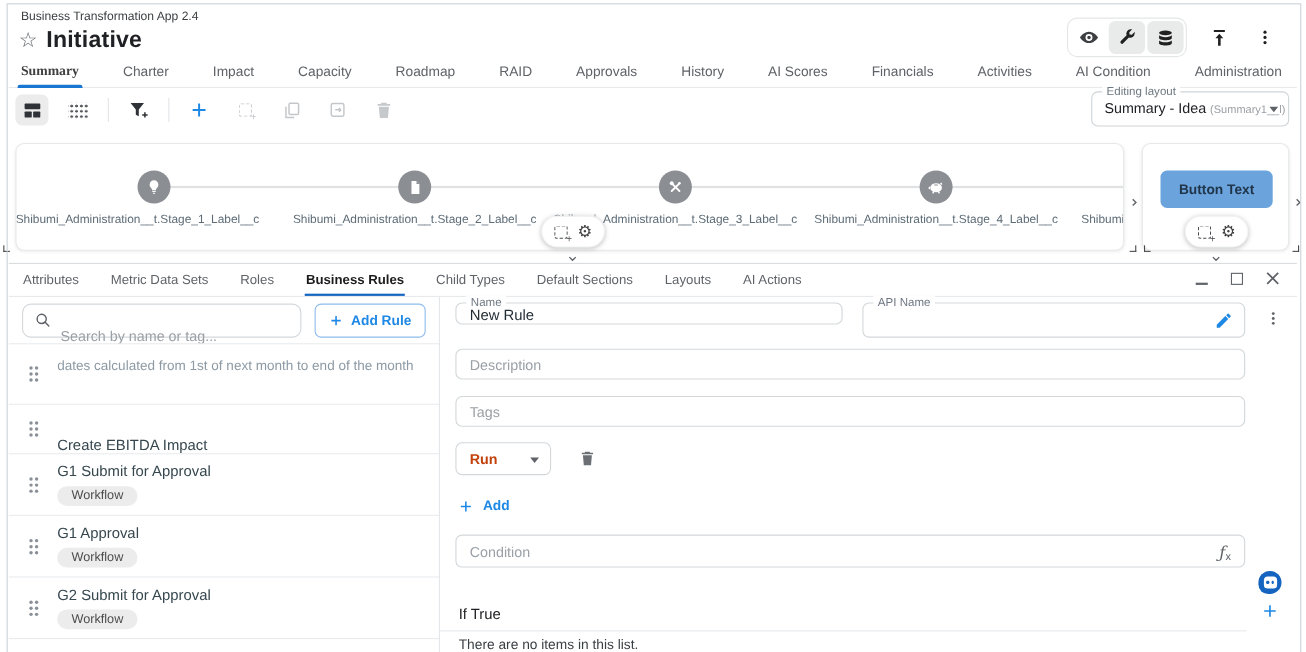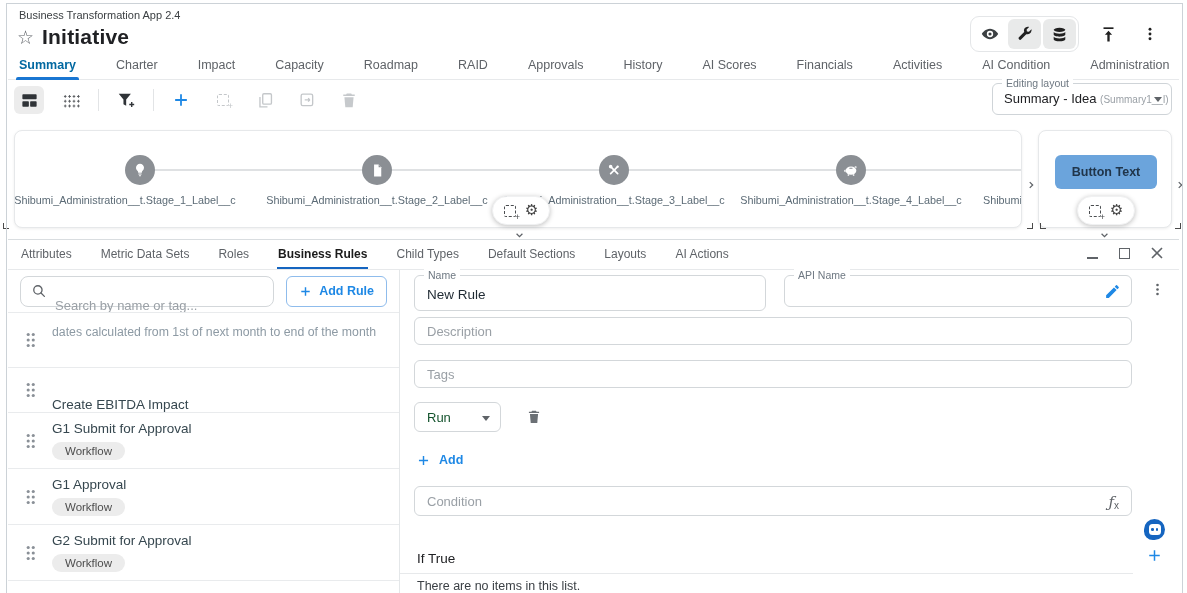--- a/index.html
+++ b/index.html
@@ -16,21 +16,21 @@
   .header-actions { position:absolute; right:24px; top:16px; display:flex; align-items:center; gap:16px; }
   .icon-group { display:flex; align-items:center; border:1px solid #e4e6e8; border-radius:9px; background:#fff; padding:2px; }
   .icon-cell { width:33px; height:30px; display:flex; align-items:center; justify-content:center; border-radius:6px; cursor:pointer; }
   .icon-cell.active { background:#e9eaea; }
   .icon-cell + .icon-cell { margin-left:2px; }
   .hbtn { width:26px; height:26px; display:flex; align-items:center; justify-content:center; cursor:pointer; }
 
   
   .nav { position:absolute; left:8px; right:8px; top:56px; height:24px; border-bottom:1px solid #e7e9eb; display:flex; align-items:flex-end; padding-left:10px; gap:38px; }
   .nav-tab { font-size:12.5px; color:#5f6368; padding:0 1px 7px; cursor:pointer; white-space:nowrap; position:relative; }
-  .nav-tab.active { color:#0369a1; font-weight:700; }
+  .nav-tab.active { color:#404040; font-weight:700;font-family:Liberation Serif, serif; }
   .nav-tab.active::after { content:""; position:absolute; left:-2px; right:-2px; bottom:-1px; height:3px; background:#1976d2; border-radius:2px 2px 0 0; }
 
   
   .tools { position:absolute; left:14px; top:84px; height:32px; display:flex; align-items:center; gap:12px; }
   .tbtn { display:flex; align-items:center; justify-content:center; width:30px; height:28px; border-radius:6px; cursor:pointer; }
   .tbtn.selected { background:#ececec; }
   .tsep { width:1px; height:22px; background:#e2e4e6; }
   .dots-grid { width:18px; height:15px; background-image:radial-gradient(circle,#55585c 1.1px,transparent 1.3px); background-size:4.4px 4.8px; background-position:1px 1px; }
   .dashsel { display:inline-block; width:12px; height:12px; border:1.4px dashed #4a4d50; border-radius:2px; position:relative; }
   .dashsel::after { content:"+"; position:absolute; right:-5px; bottom:-6px; font-size:9px; line-height:1; color:#4a4d50; }
@@ -85,30 +85,30 @@
   .h55{height:55px} .h45{height:45px; display:flex; align-items:flex-end; padding-top:0; padding-bottom:0;} .h56{height:56px}
   .list-end { border-top:1px solid #e9ebed; flex:1; }
 
   
   .right-col { position:relative; flex:1; }
   .fld { position:absolute; border:1px solid #d3d7da; border-radius:6px; background:#fff; }
   .fld .flabel { position:absolute; top:-7px; left:9px; background:#fff; padding:0 4px; font-size:10.5px; color:#6e7882; }
   .fld input { position:absolute; left:0; top:0; width:100%; height:100%; border:none; outline:none; background:transparent; font-family:inherit; font-size:13.5px; color:#1f2a33; padding:2px 12px 0; }
   .fld input::placeholder { color:#9aa0a6; }
   .fld input.gray { color:#9aa0a6; }
-  .fld-name { left:14px; top:5px; width:352px; height:36px; }
+  .fld-name { left:14px; top:5px; width:352px; height:20px; }
   .fld-api  { left:384px; top:5px; width:348px; height:32px; }
   .fld-api input { padding-right:40px;margin-top:35px; }
   .pencil { position:absolute; right:10px; top:7px; cursor:pointer; }
   .form-kebab { position:absolute; right:14px; top:11px; cursor:pointer; }
   .fld-desc { left:14px; top:47px; right:47px; height:28px; }
   .fld-tags { left:14px; top:90px; right:47px; height:28px; }
   .fld-desc input, .fld-tags input { font-size:13px; padding-top:0; }
   .run-select { position:absolute; left:14px; top:132px; width:87px; height:30px; border:1px solid #d3d7da; border-radius:6px; background:#fff; cursor:pointer; }
-  .run-select .rval { position:absolute; left:12px; top:7px; font-size:13px; color:#14532d; }
+  .run-select .rval { position:absolute; left:12px; top:7px; font-size:13px; color:#c2410c;font-weight:bold; }
   .run-select .caret-down { top:13px; right:10px; }
   .run-trash { position:absolute; left:126px; top:138px; cursor:pointer; }
   .add-link { position:absolute; left:17px; top:183px; display:flex; align-items:center; gap:9px; cursor:pointer; }
   .add-link span { font-size:12.5px; font-weight:700; color:#1e88e5; }
   .fld-cond { left:14px; top:216px; right:47px; height:30px; }
   .fld-cond input { font-size:13px; padding-top:0; padding-right:40px; }
   .fx { position:absolute; right:12px; top:6px; color:#5f6368; font-size:13.5px; cursor:pointer; }
   .fx i { font-family:"DejaVu Serif", serif; font-style:italic; font-size:15px; }
   .fx b { font-weight:400; font-size:10px; vertical-align:-2px; }
   .mask { position:absolute; right:14px; top:249px; width:21px; height:21px; border-radius:50% 50% 50% 42%; background:#1565c0; display:flex; align-items:center; justify-content:center; cursor:pointer; }

